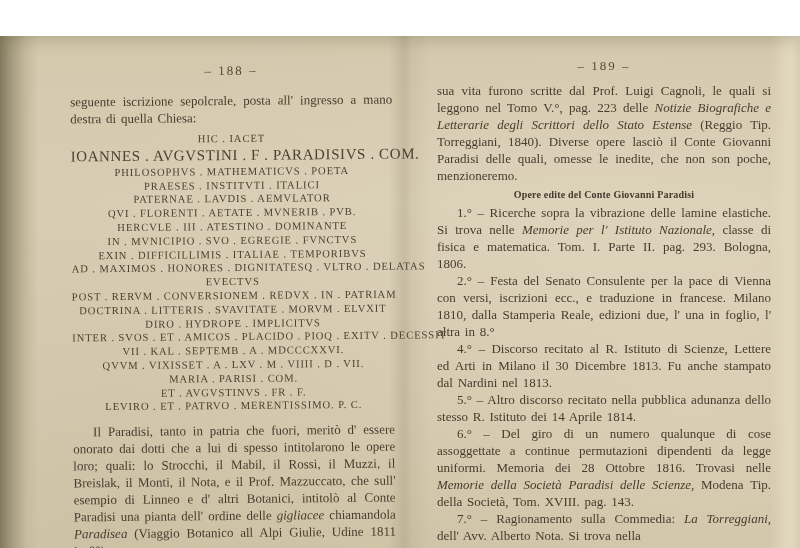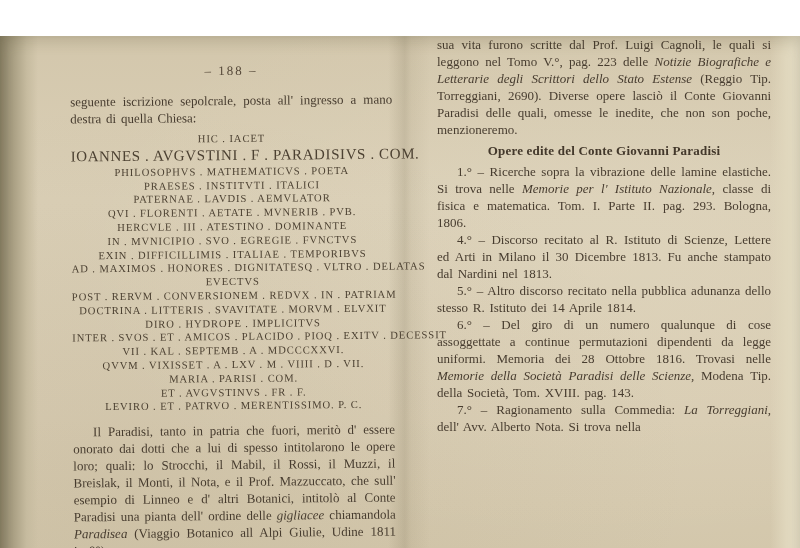--- a/index.html
+++ b/index.html
@@ -35,21 +35,21 @@
 
   .para{margin:0;text-align:justify;font-size:13px;line-height:17px;
     word-spacing:1.5px;}
   .para.indent{text-indent:20px;}
   .it{font-style:italic;}
 
   .inscription{margin-top:6px;margin-bottom:9px;text-align:center;color:#4c4132;}
   .insc-line{font-size:10.6px;line-height:13.8px;letter-spacing:0.9px;white-space:nowrap;}
   .insc-large{font-size:15px;line-height:19px;letter-spacing:0.6px;}
 
-  .section-title{margin:5px 0 4px 0;text-align:center;font-size:13px;font-weight:bold;
+  .section-title{margin:5px 0 4px 0;text-align:center;font-size:10px;font-weight:bold;
     letter-spacing:0.2px;color:#43382b;}
 
   .intro-block .para{line-height:16.5px;}
   .items .para{margin:0;}
 </style>
 </head>
 <body>
 
 <div class="book">
   <div class="edge-left"></div>
@@ -83,25 +83,27 @@
         <div class="insc-line">ET . AVGVSTINVS . FR . F.</div>
         <div class="insc-line">LEVIRO . ET . PATRVO . MERENTISSIMO. P. C.</div>
       </div>
     <div>
         <p class="para indent"><span>Il Paradisi, tanto in patria che fuori, meritò d' essere onorato dai dotti che a lui di spesso intitolarono le opere loro; quali: lo Strocchi, il Mabil, il Rossi, il Muzzi, il Breislak, il Monti, il Nota, e il Prof. Mazzuccato, che sull' esempio di Linneo e d' altri Botanici, intitolò al Conte Paradisi una pianta dell' ordine delle </span><span class="it">gigliacee</span><span> chiamandola </span><span class="it">Paradisea</span><span> (Viaggio Botanico all Alpi Giulie, Udine 1811 in 8°).</span></p>
         <p class="para indent"><span>Molti elogi e biografie del Paradisi si leggono nei Giornali e nelle Riviste; ma le notizie più complete della</span></p>
       </div>
   </div>
 
   <div class="page-content page-right-content">
+    <div class="page-number pn-right">– 189 –</div>
     <div>
-        <p class="para"><span>sua vita furono scritte dal Prof. Luigi Cagnoli, le quali si leggono nel Tomo V.°, pag. 223 delle </span><span class="it">Notizie Biografiche e Letterarie degli Scrittori dello Stato Estense</span><span> (Reggio Tip. Torreggiani, 2690). Diverse opere lasciò il Conte Giovanni Paradisi delle quali, omesse le inedite, che non son poche, menzioneremo.</span></p>
+        <p class="para"><span>sua vita furono scritte dal Prof. Luigi Cagnoli, le quali si leggono nel Tomo V.°, pag. 223 delle </span><span class="it">Notizie Biografiche e Letterarie degli Scrittori dello Stato Estense</span><span> (Reggio Tip. Torreggiani, 1840). Diverse opere lasciò il Conte Giovanni Paradisi delle quali, omesse le inedite, che non son poche, menzioneremo.</span></p>
       </div>
     <h3 class="section-title">Opere edite del Conte Giovanni Paradisi</h3>
     <div class="items">
         <p class="para indent"><span>1.° – Ricerche sopra la vibrazione delle lamine elastiche. Si trova nelle </span><span class="it">Memorie per l' Istituto Nazionale</span><span>, classe di fisica e matematica. Tom. I. Parte II. pag. 293. Bologna, 1806.</span></p>
+        <p class="para indent"><span>2.° – Festa del Senato Consulente per la pace di Vienna con versi, iscrizioni ecc., e traduzione in francese. Milano 1810, dalla Stamperia Reale, edizioni due, l' una in foglio, l' altra in 8.°</span></p>
         <p class="para indent"><span>4.° – Discorso recitato al R. Istituto di Scienze, Lettere ed Arti in Milano il 30 Dicembre 1813. Fu anche stampato dal Nardini nel 1813.</span></p>
         <p class="para indent"><span>5.° – Altro discorso recitato nella pubblica adunanza dello stesso R. Istituto dei 14 Aprile 1814.</span></p>
         <p class="para indent"><span>6.° – Del giro di un numero qualunque di cose assoggettate a continue permutazioni dipendenti da legge uniformi. Memoria dei 28 Ottobre 1816. Trovasi nelle </span><span class="it">Memorie della Società Paradisi delle Scienze</span><span>, Modena Tip. della Società, Tom. XVIII. pag. 143.</span></p>
         <p class="para indent"><span>7.° – Ragionamento sulla Commedia: </span><span class="it">La Torreggiani</span><span>, dell' Avv. Alberto Nota. Si trova nella </span></p>
       </div>
   </div>
 </div>
 
 </body></html>

